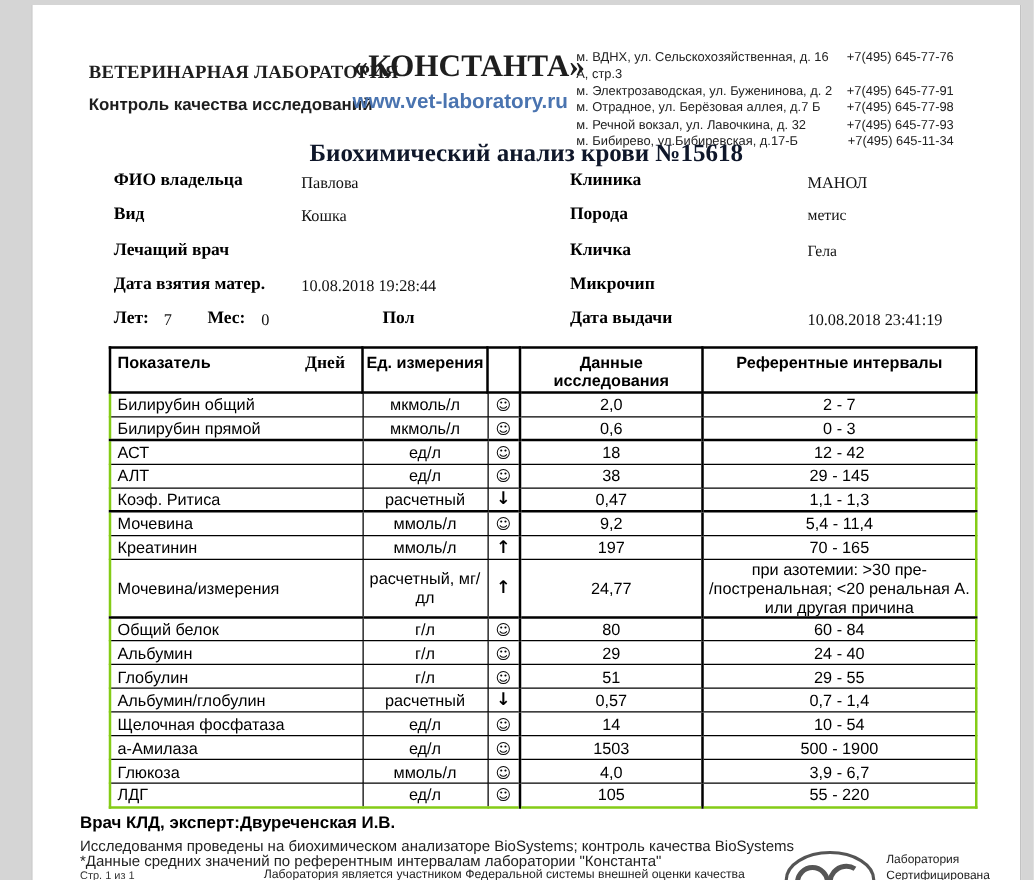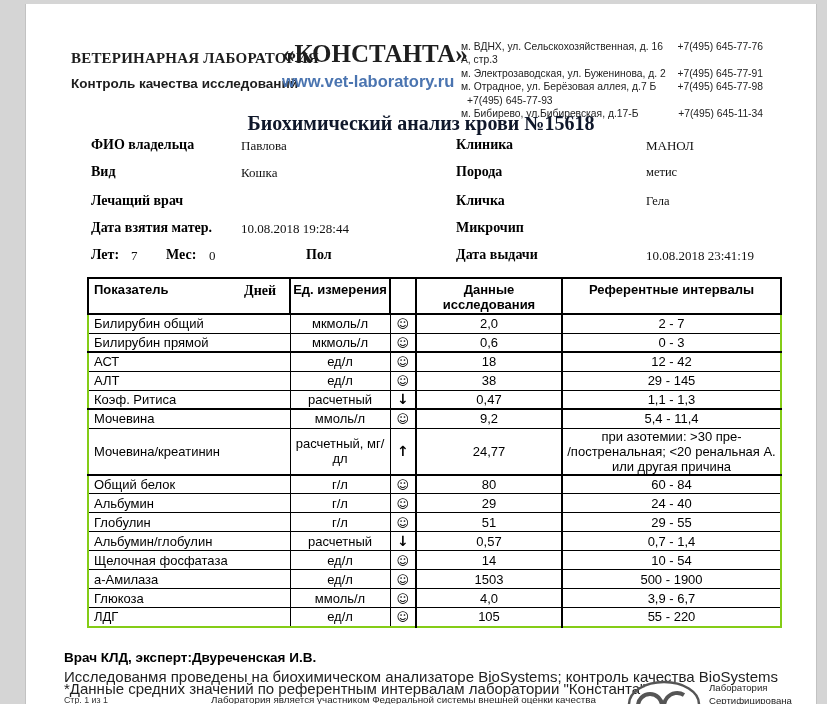--- a/index.html
+++ b/index.html
@@ -40,21 +40,21 @@
   table.results td.c-ref { border-left-width:2px; white-space:pre-line; line-height:15px; }
   table.results tr.sep td { border-top-width:2px; }
   table.results { border:2px solid #84cc16; }
   td.c-flag span { font-family:"DejaVu Sans", sans-serif; }
   .flag-up, .flag-down { font-weight:bold; font-size:14px; }
   .flag-ok { font-size:12px; }
 
   
   .doctor-line { position:absolute; top:646px; left:38px; font-weight:bold; font-size:13.5px; color:#000; }
   .doctor-line .doc-name { }
-  .footnotes { position:absolute; top:667px; left:38px; font-size:15px; color:#222; line-height:12px; }
+  .footnotes { position:absolute; top:667px; left:38px; font-size:12px; color:#222; line-height:12px; }
   .page-num { position:absolute; top:691px; left:38px; font-size:8.8px; color:#333; }
   .fed-note { position:absolute; top:690px; left:185px; font-size:9.8px; color:#222; }
   .cert-logo { position:absolute; top:669px; left:600px; width:200px; }
   .cert-logo svg { position:absolute; left:0; top:4px; }
   .cert-text { position:absolute; left:83px; top:8px; font-size:9.6px; color:#222; line-height:13px; }
 </style>
 </head>
 <body>
 
 <div class="viewport">
@@ -72,20 +72,21 @@
         </div>
         <div class="addr-row">
           <span>м. Электрозаводская, ул. Буженинова, д. 2</span>
           <span class="phone">+7(495) 645-77-91</span>
         </div>
         <div class="addr-row">
           <span>м. Отрадное, ул. Берёзовая аллея, д.7 Б</span>
           <span class="phone">+7(495) 645-77-98</span>
         </div>
         <div class="addr-row">
+          <span>м. Речной вокзал, ул. Лавочкина, д. 32</span>
           <span class="phone">+7(495) 645-77-93</span>
         </div>
         <div class="addr-row">
           <span>м. Бибирево, ул.Бибиревская, д.17-Б</span>
           <span class="phone">+7(495) 645-11-34</span>
         </div>
       </div>
 
     <div class="doc-title">Биохимический анализ крови №15618</div>
 
@@ -172,21 +173,28 @@
             <td class="c-ref">1,1 - 1,3</td>
           </tr>
           <tr class="sep">
             <td class="c-name">Мочевина</td>
             <td class="c-unit">ммоль/л</td>
             <td class="c-flag"><span class="flag-ok">☺</span></td>
             <td class="c-value">9,2</td>
             <td class="c-ref">5,4 - 11,4</td>
           </tr>
           <tr>
-            <td class="c-name">Мочевина/креатинин</td>
+            <td class="c-name">Креатинин</td>
+            <td class="c-unit">ммоль/л</td>
+            <td class="c-flag"><span class="flag-up">↑</span></td>
+            <td class="c-value">197</td>
+            <td class="c-ref">70 - 165</td>
+          </tr>
+          <tr>
+            <td class="c-name">Мочевина/измерения</td>
             <td class="c-unit">расчетный, мг/дл</td>
             <td class="c-flag"><span class="flag-up">↑</span></td>
             <td class="c-value">24,77</td>
             <td class="c-ref">при азотемии: &gt;30 пре-
 /постренальная; &lt;20 ренальная А.
 или другая причина</td>
           </tr>
           <tr class="sep">
             <td class="c-name">Общий белок</td>
             <td class="c-unit">г/л</td>

